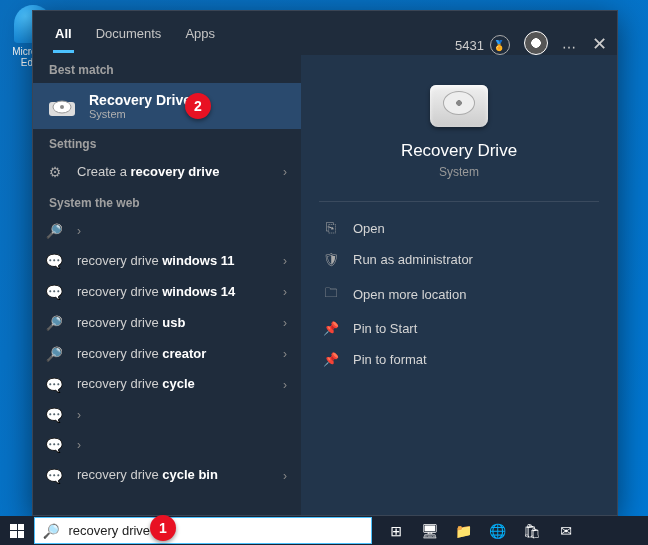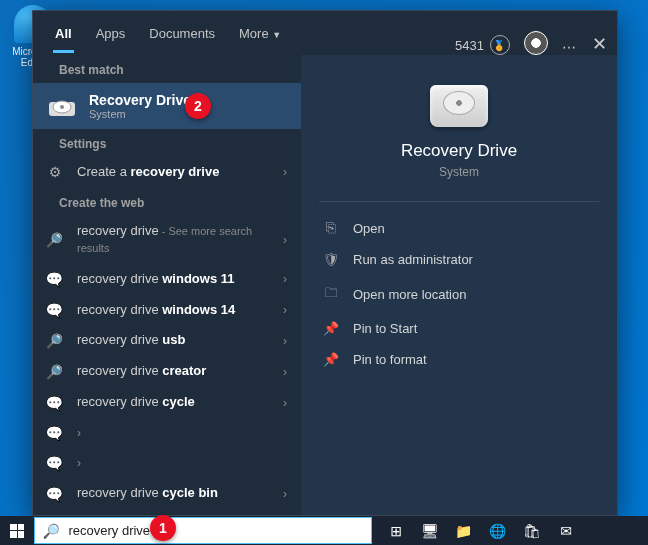--- a/index.html
+++ b/index.html
@@ -14,21 +14,21 @@
 .tab.active::after { content: ''; position: absolute; bottom: 0; left: 10px; right: 10px; height: 3px; background: #4cc2ff; }
 .tab-spacer { flex: 1; }
 .tab-right { display: flex; align-items: flex-end; gap: 14px; color: #ccc; font-size: 13px; margin-top: 20px; }
 .reward { display: flex; align-items: center; gap: 6px; }
 .medal { width: 20px; height: 20px; border: 1.5px solid #aaa; border-radius: 50%; display: flex; align-items: center; justify-content: center; font-size: 10px; }
 .avatar { width: 24px; height: 24px; border-radius: 50%; border: 1.5px solid #fff; background: radial-gradient(circle, #fff 30%, #555 31%); }
 .ellipsis { font-size: 14px; letter-spacing: 2px; }
 .close-x { font-size: 18px; cursor: pointer; color: #ccc; }
 .body { flex: 1; display: flex; overflow: hidden; }
 .left { width: 268px; overflow-y: hidden; }
-.section-label { color: #a0a0a0; font-size: 12px; font-weight: 600; padding: 8px 26px 6px; }
+.section-label { color: #a0a0a0; font-size: 12px; font-weight: 600; padding: 8px 16px 6px; }
 .best-match { background: #2a4a6e; display: flex; align-items: center; padding: 8px 14px; gap: 12px; position: relative; }
 .bm-icon { width: 30px; height: 30px; display: flex; align-items: center; justify-content: center; font-size: 20px; }
 .bm-text .t { color: #fff; font-size: 14px; font-weight: 600; }
 .bm-text .s { color: #b0b0b0; font-size: 11px; }
 .result-row { display: flex; align-items: center; padding: 7px 14px; gap: 14px; color: #d0d0d0; font-size: 13px; cursor: pointer; }
 .r-icon { width: 16px; text-align: center; color: #aaa; font-size: 14px; flex-shrink: 0; }
 .r-text { flex: 1; line-height: 1.3; }
 .r-text b { color: #fff; font-weight: 600; }
 .r-sub { color: #888; font-size: 11px; }
 .chev { color: #888; font-size: 12px; }
@@ -60,23 +60,22 @@
 <div class="desktop">
   <div class="desktop-icon">
     <div class="ic"></div>
     <div>Microsoft Edge</div>
   </div>
 </div>
 
 <div class="search-panel">
   <div class="tabs">
     <div class="tab active">All</div>
+    <div class="tab">Documents</div>
     <div class="tab">Apps</div>
-    <div class="tab">Documents</div>
-    <div class="tab"><span>More</span> <span style="font-size:9px">▼</span></div>
     <div class="tab-spacer"></div>
     <div class="tab-right">
       <div class="reward">
         <span>5431</span>
         <span class="medal">🏅</span>
       </div>
       <div class="avatar"></div>
       <div class="ellipsis">⋯</div>
       <div class="close-x">✕</div>
     </div>
@@ -99,25 +98,24 @@
         </div>
       </div>
 
       <div class="section-label">Settings</div>
       <div class="result-row">
         <div class="r-icon">⚙</div>
         <div class="r-text"><span>Create a </span><b>recovery drive</b></div>
         <div class="chev">›</div>
       </div>
 
-      <div class="section-label">Create the web</div>
+      <div class="section-label">System the web</div>
       <div id="web-list">
           <div class="result-row">
             <div class="r-icon" style="transform:scaleX(-1)">🔍</div>
-            <div class="r-text"><span>recovery drive</span><span class="r-sub"> - See more search results</span></div>
             <div class="chev">›</div>
           </div>
           <div class="result-row">
             <div class="r-icon" style="transform:scaleX(-1)">💬</div>
             <div class="r-text"><span>recovery drive </span><b>windows 11</b></div>
             <div class="chev">›</div>
           </div>
           <div class="result-row">
             <div class="r-icon" style="transform:scaleX(-1)">💬</div>
             <div class="r-text"><span>recovery drive </span><b>windows 14</b></div>

